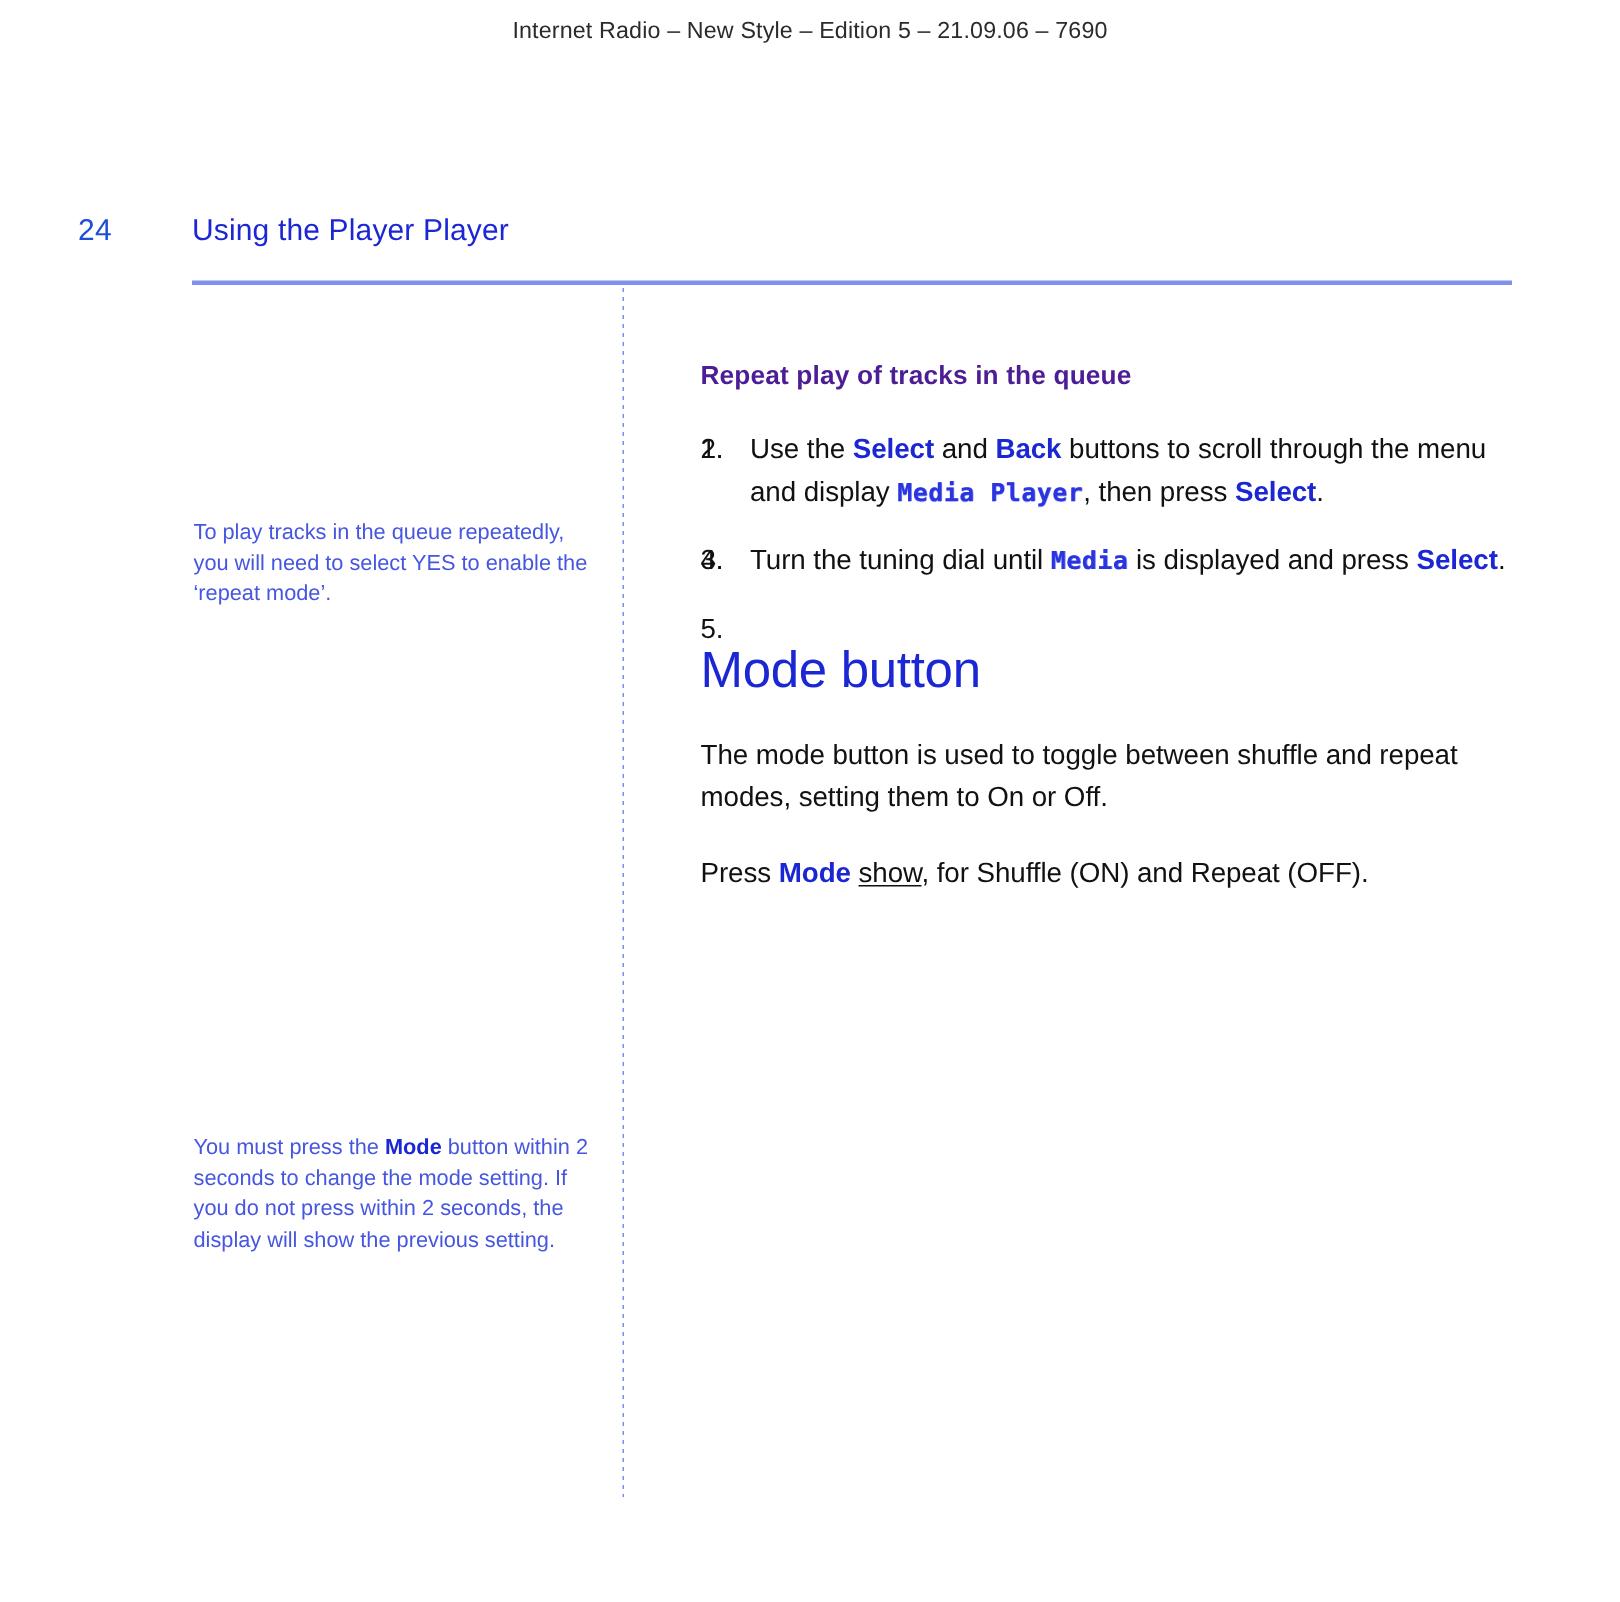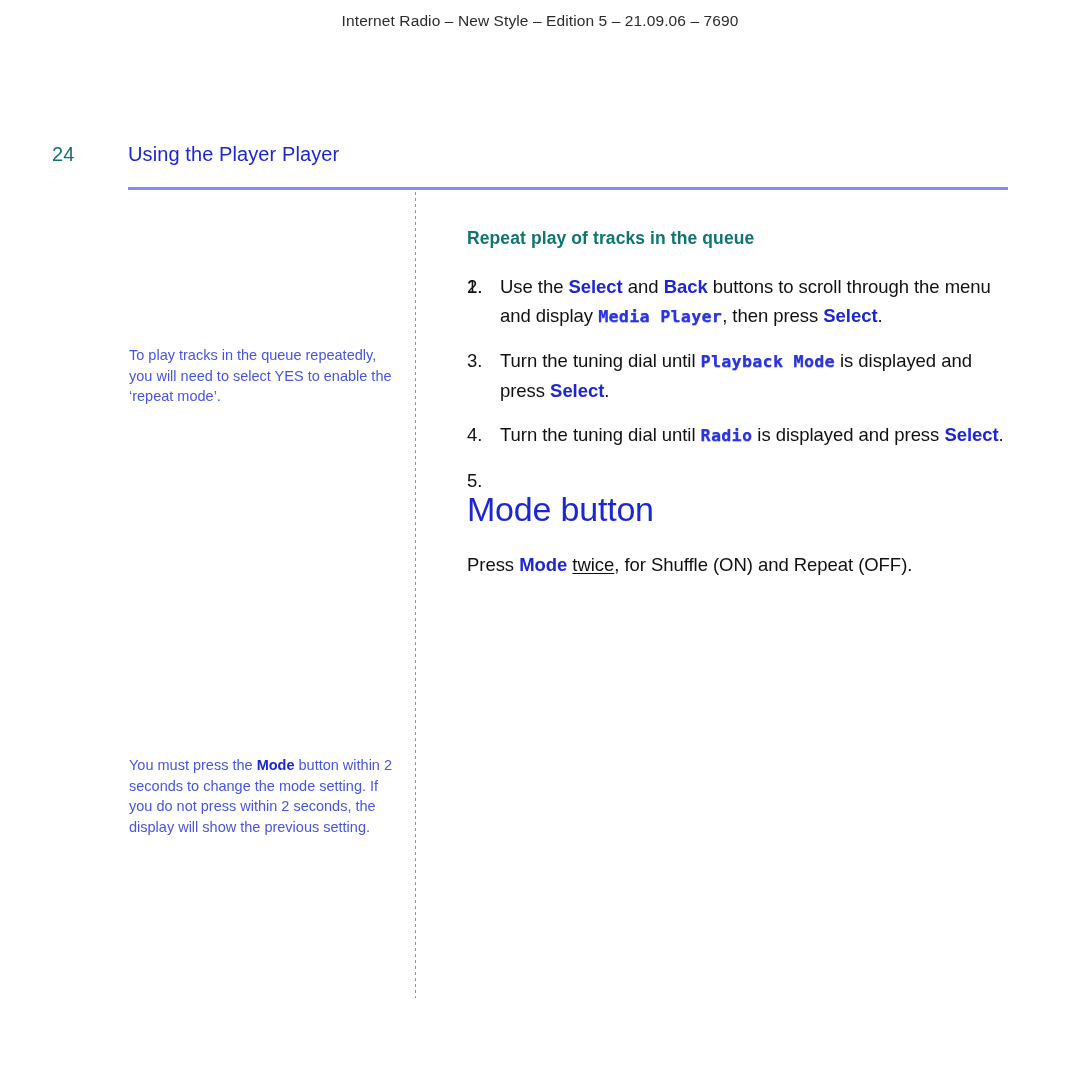--- a/index.html
+++ b/index.html
@@ -34,21 +34,21 @@
     top: 143px;
     left: 0;
     width: 1080px;
     height: 30px;
   }
   .page-number {
     position: absolute;
     left: 52px;
     top: 0;
     font-size: 20px;
-    color: #0f766e;
+    color: #1d4ed8;
     letter-spacing: 0.2px;
   }
   .page-title {
     position: absolute;
     left: 128px;
     top: 0;
     font-size: 20px;
     color: #1c27d4;
     letter-spacing: 0.1px;
   }
@@ -90,23 +90,23 @@
   .main-col {
     position: absolute;
     left: 467px;
     top: 228px;
     width: 545px;
   }
 
   .section-heading {
     font-size: 17.5px;
     font-weight: bold;
-    color: #0f766e;
+    color: #4c1d95;
     letter-spacing: 0.1px;
-    margin: 0 0 24px 0;
+    margin: 12px 0 24px 0;
   }
 
   
   .steps { margin: 0; padding: 0; list-style: none; }
   .step {
     position: relative;
     padding-left: 33px;
     font-size: 18.5px;
     line-height: 28.5px;
     color: #111111;
@@ -191,29 +191,29 @@
   <ol class="steps">
     <li class="step">
       <span class="num">1.</span>
     </li>
     <li class="step">
       <span class="num">2.</span>
       <span>Use the <span class="kb">Select</span> and <span class="kb">Back</span> buttons to scroll through the menu and display <span class="lcd">Media Player</span>, then press <span class="kb">Select</span>.</span>
     </li>
     <li class="step">
       <span class="num">3.</span>
-      <span>Turn the tuning dial until <span class="lcd">Playback Mode</span> is displayed and press <span class="kb">Select</span>.</span>
     </li>
     <li class="step">
       <span class="num">4.</span>
-      <span>Turn the tuning dial until <span class="lcd">Radio</span> is displayed and press <span class="kb">Select</span>.</span>
+      <span>Turn the tuning dial until <span class="lcd">Media</span> is displayed and press <span class="kb">Select</span>.</span>
     </li>
     <li class="step">
       <span class="num">5.</span>
     </li>
   </ol>
 
   <h1 class="big-heading">Mode button</h1>
 
-
-  <p class="press-line">Press <span class="kb">Mode</span> <span class="ul">twice</span>, for Shuffle (ON) and Repeat (OFF).</p>
+  <p class="para">The mode button is used to toggle between shuffle and repeat modes, setting them to On or Off.</p>
+
+  <p class="press-line">Press <span class="kb">Mode</span> <span class="ul">show</span>, for Shuffle (ON) and Repeat (OFF).</p>
 
 </div>
 
 </body></html>

